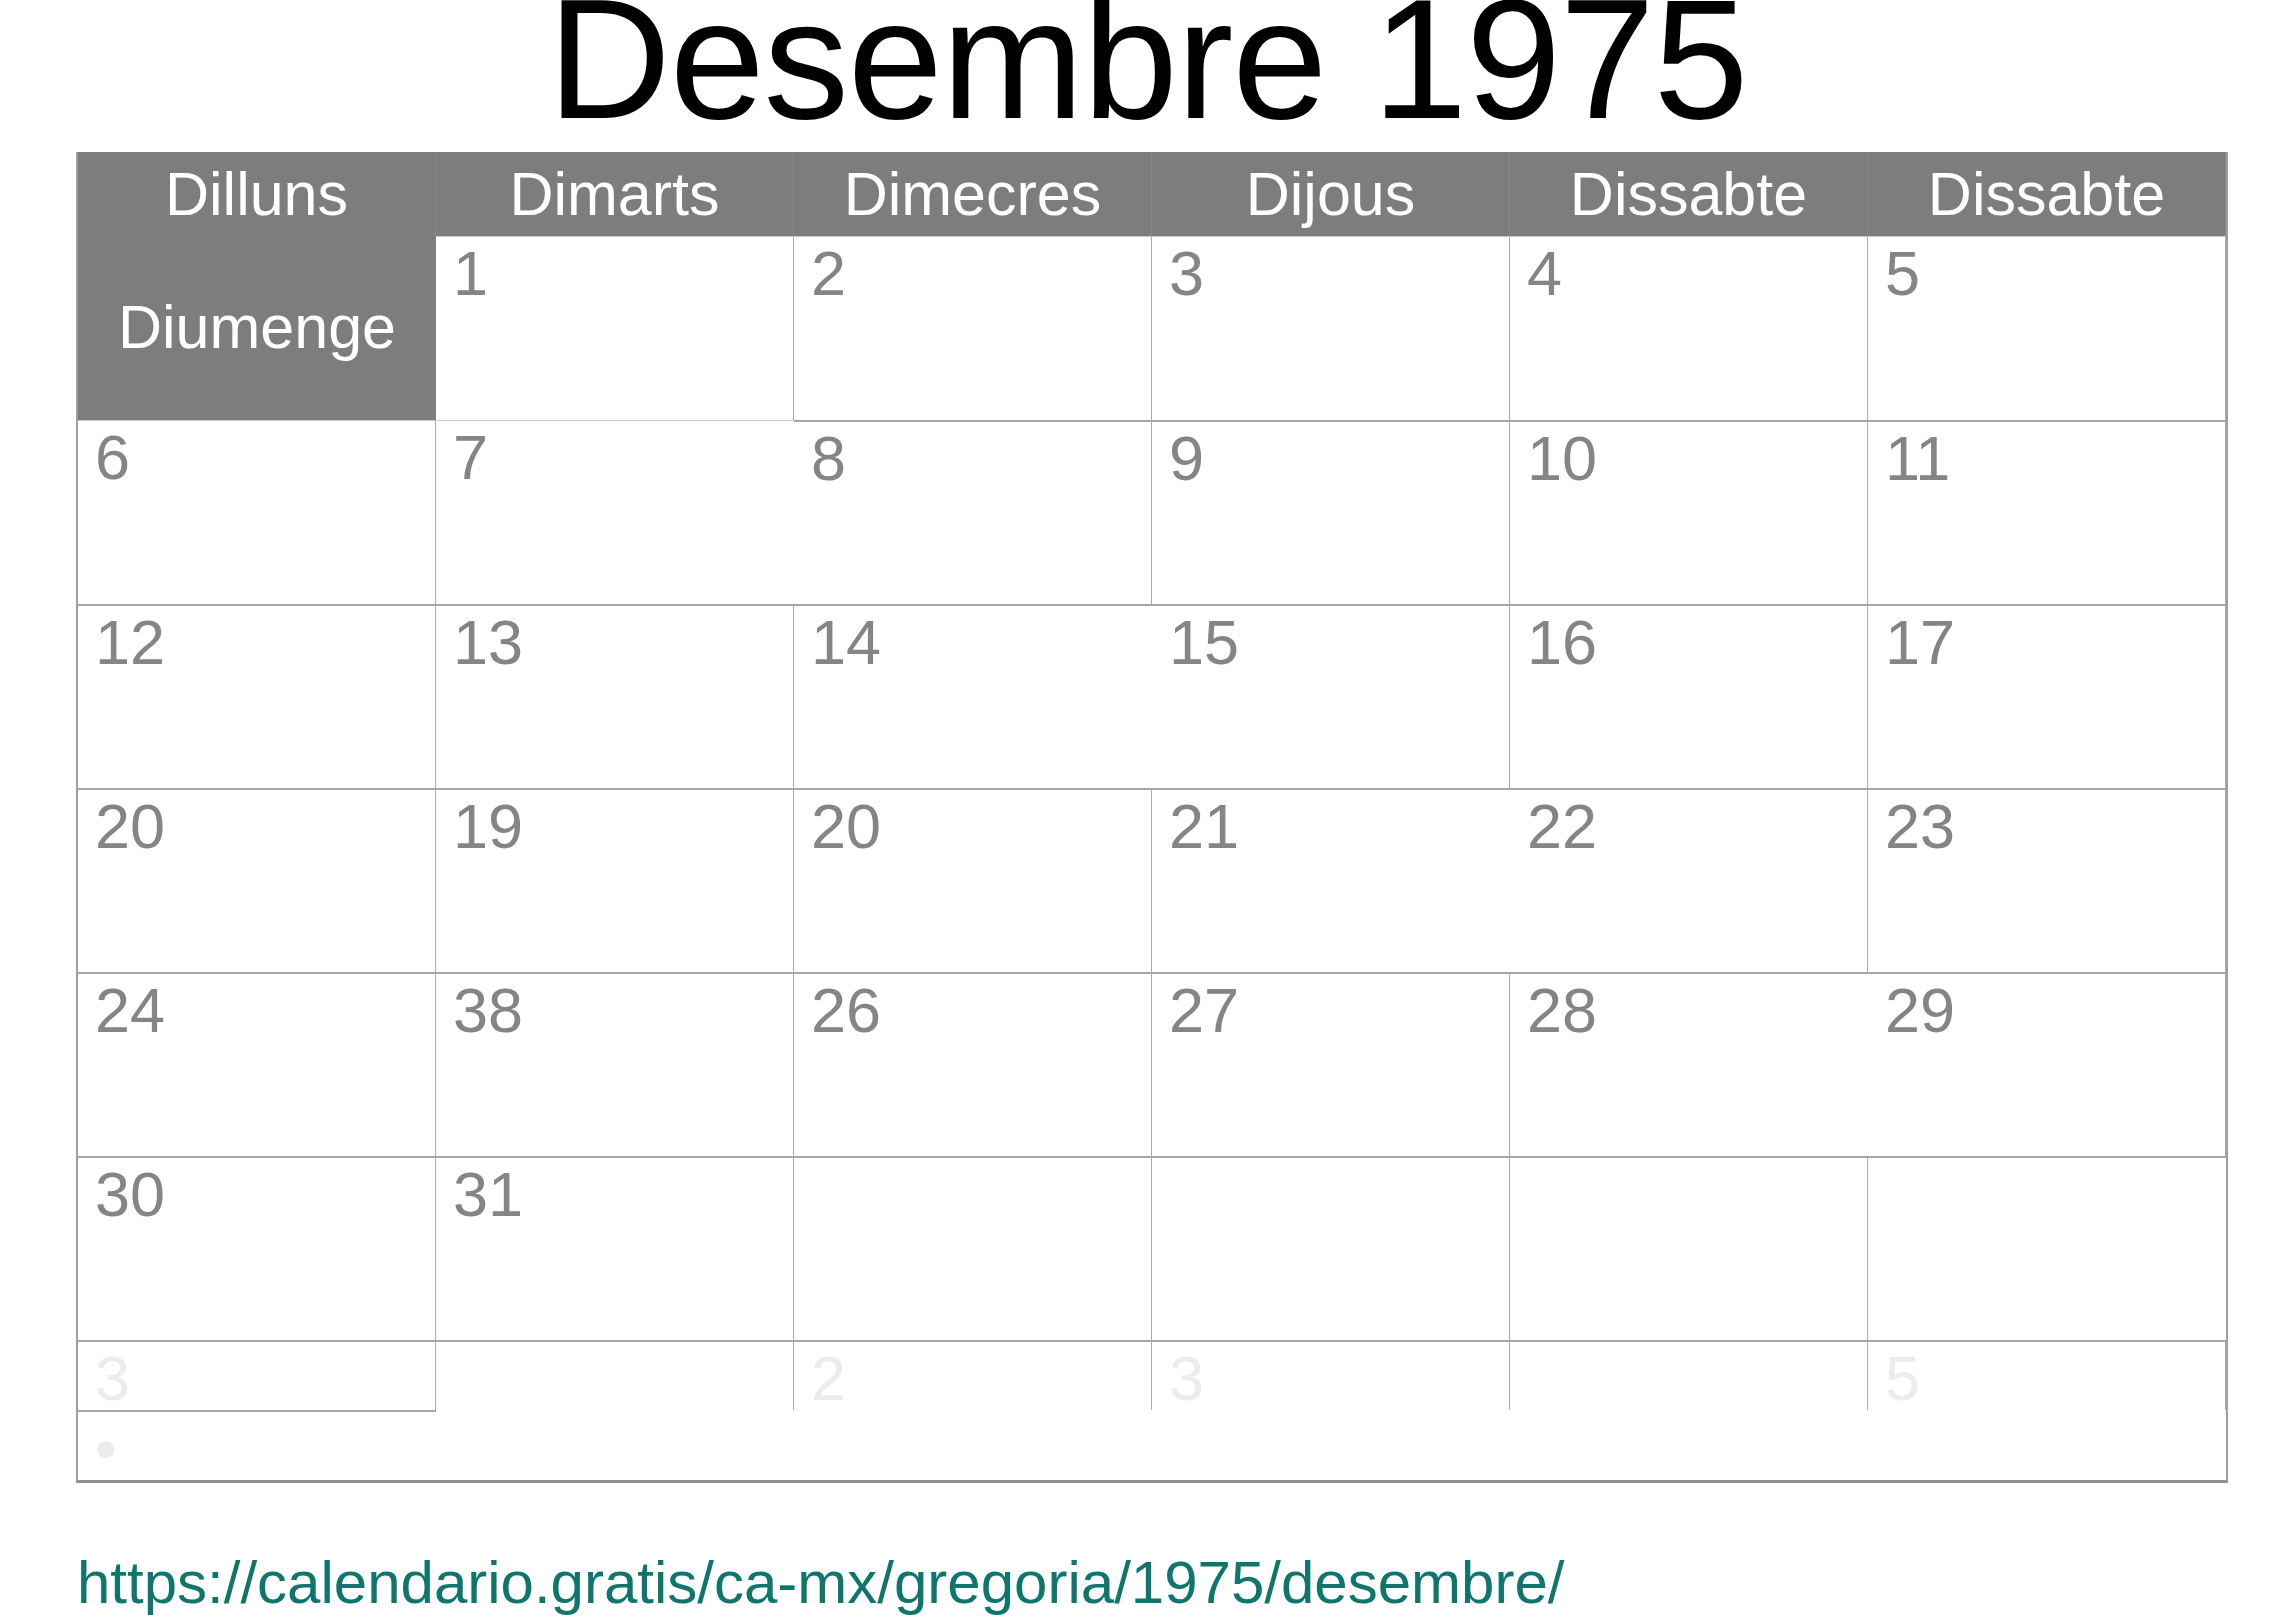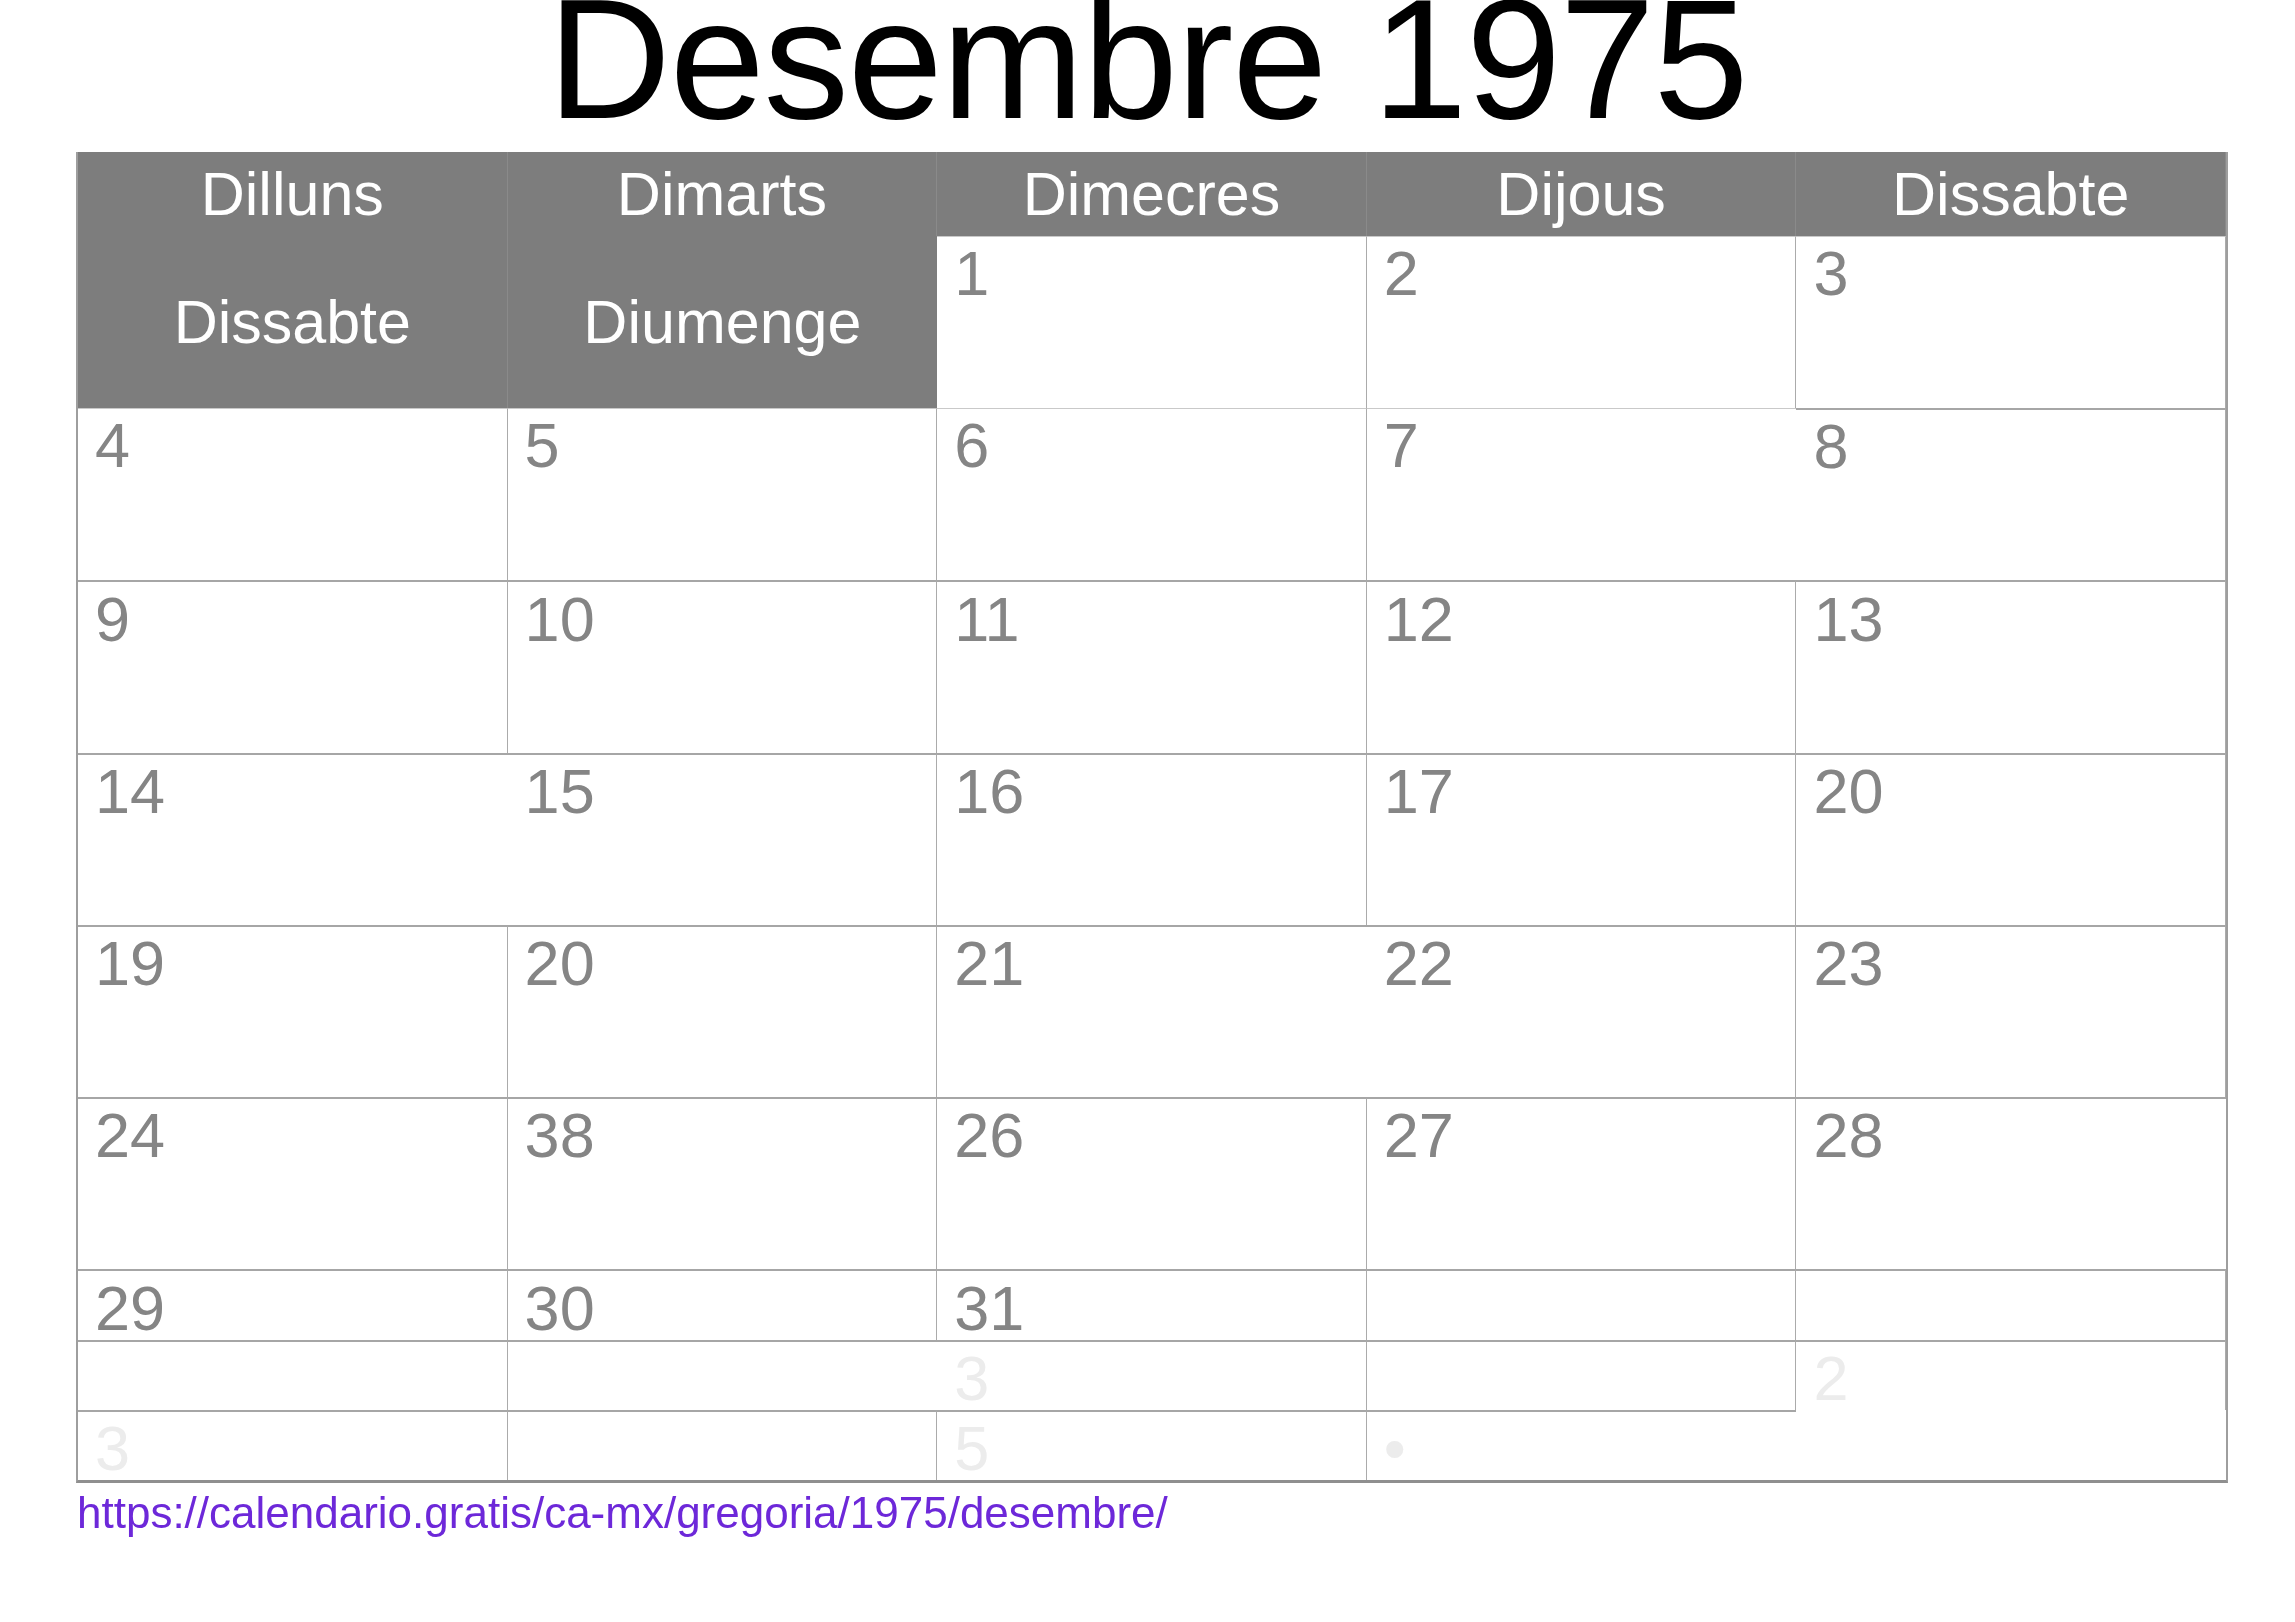--- a/index.html
+++ b/index.html
@@ -25,21 +25,21 @@
     color: #000000;
     white-space: nowrap;
   }
   .calendar {
     position: absolute;
     left: 76px;
     top: 152px;
     width: 2152px;
     height: 1331px;
     display: grid;
-    grid-template-columns: repeat(5, 1fr);
+    grid-template-columns: repeat(6, 1fr);
     grid-template-rows: 84px repeat(6, 1fr);
     border-left: 2px solid #9e9e9e;
     border-right: 2px solid #9e9e9e;
     border-bottom: 3.3px solid #8f8f8f;
     box-sizing: border-box;
     background: #ffffff;
   }
   .hcell {
     background: #7d7d7d;
     color: #ffffff;
@@ -66,24 +66,24 @@
     display: block;
     margin: 5.2px 0 0 17px;
     font-size: 63px;
     line-height: 1;
     color: #858585;
   }
   .num.ghost { color: #ececec; }
   .footer-url {
     position: absolute;
     left: 77px;
-    top: 1491px;
-    font-size: 44px;
-    line-height: 1;
-    color: #6d28d9;
+    top: 1553px;
+    font-size: 60px;
+    line-height: 1;
+    color: #0f766e;
     white-space: nowrap;
   }
 </style>
 </head>
 <body>
 
 <div class="page">
 
   <h1 class="title">Desembre 1975</h1>
 

